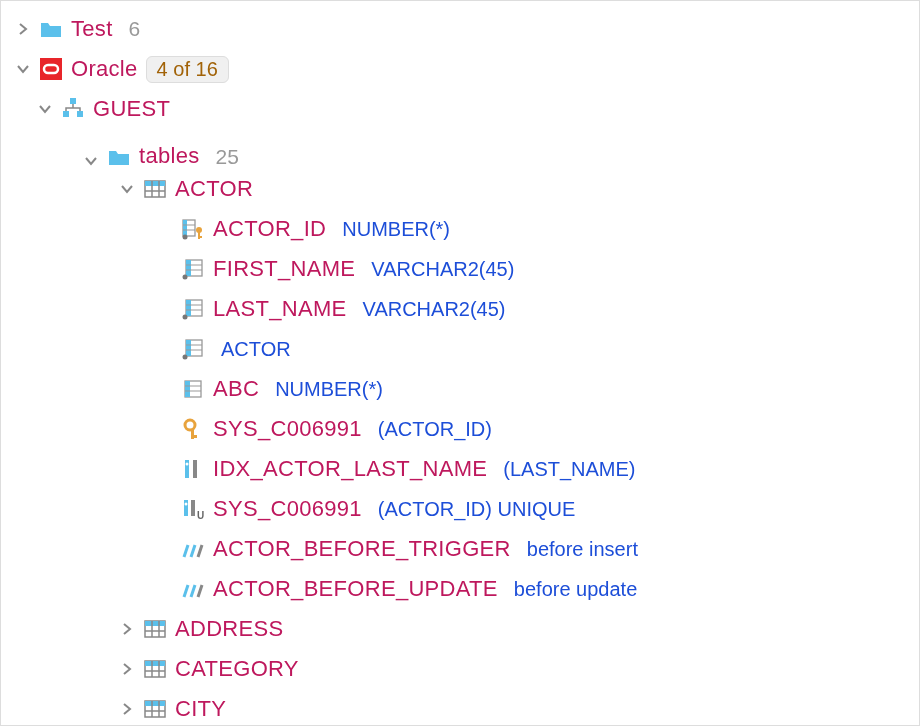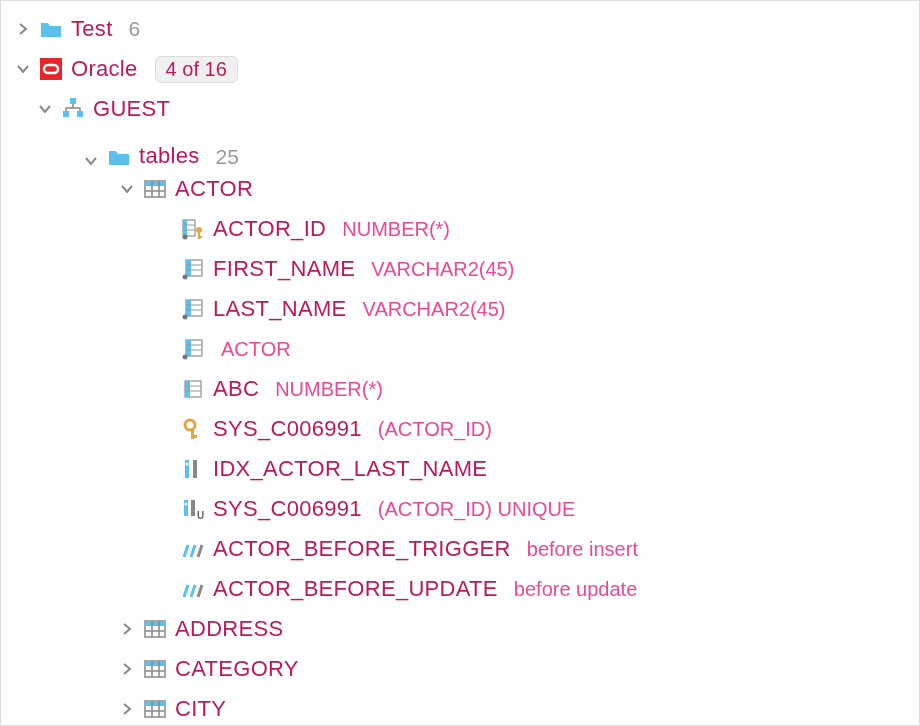--- a/index.html
+++ b/index.html
@@ -37,32 +37,32 @@
       display: flex;
       align-items: center;
       justify-content: center;
       flex-shrink: 0;
     }
     .label {
       color: #be185d;
       letter-spacing: 0.3px;
     }
     .meta {
-      color: #ec4899;
+      color: #1d4ed8;
       font-size: 20px;
       margin-left: 8px;
     }
     .badge {
       background: #f0f0f0;
       border: 1px solid #ddd;
       border-radius: 6px;
       padding: 1px 10px;
-      color: #be185d;
+      color: #a16207;
       font-size: 20px;
-      margin-left: 9px;
+      margin-left: 0;
     }
     .ind-1 { padding-left: 14px; }
     .ind-2 { padding-left: 36px; }
     .ind-3 { padding-left: 82px; align-items: flex-end; }
     .ind-4 { padding-left: 118px; }
     .ind-5 { padding-left: 180px; align-items: center; }
     .count { color: #999; margin-left: 8px; font-size: 21px; }
   </style>
 </head>
 <body>
@@ -233,20 +233,21 @@
 
 <div class="row ind-5">
   <span class="icon">
     <svg viewBox="0 0 24 24">
         <rect x="4" y="3" width="4" height="18" fill="#5bc0eb"></rect>
         <circle cx="6" cy="7" r="1.5" fill="#fff"></circle>
         <rect x="12" y="3" width="4" height="18" fill="#888"></rect>
       </svg>
   </span>
   <span class="label">IDX_ACTOR_LAST_NAME</span>
+  <span class="meta">(LAST_NAME)</span>
 </div>
 
 <div class="row ind-5">
   <span class="icon">
     <svg viewBox="0 0 24 24">
         <rect x="3" y="3" width="4" height="16" fill="#5bc0eb"></rect>
         <circle cx="5" cy="7" r="1.5" fill="#fff"></circle>
         <rect x="10" y="3" width="4" height="16" fill="#888"></rect>
         <text x="16" y="22" font-size="10" fill="#666" font-weight="bold">U</text>
       </svg>

